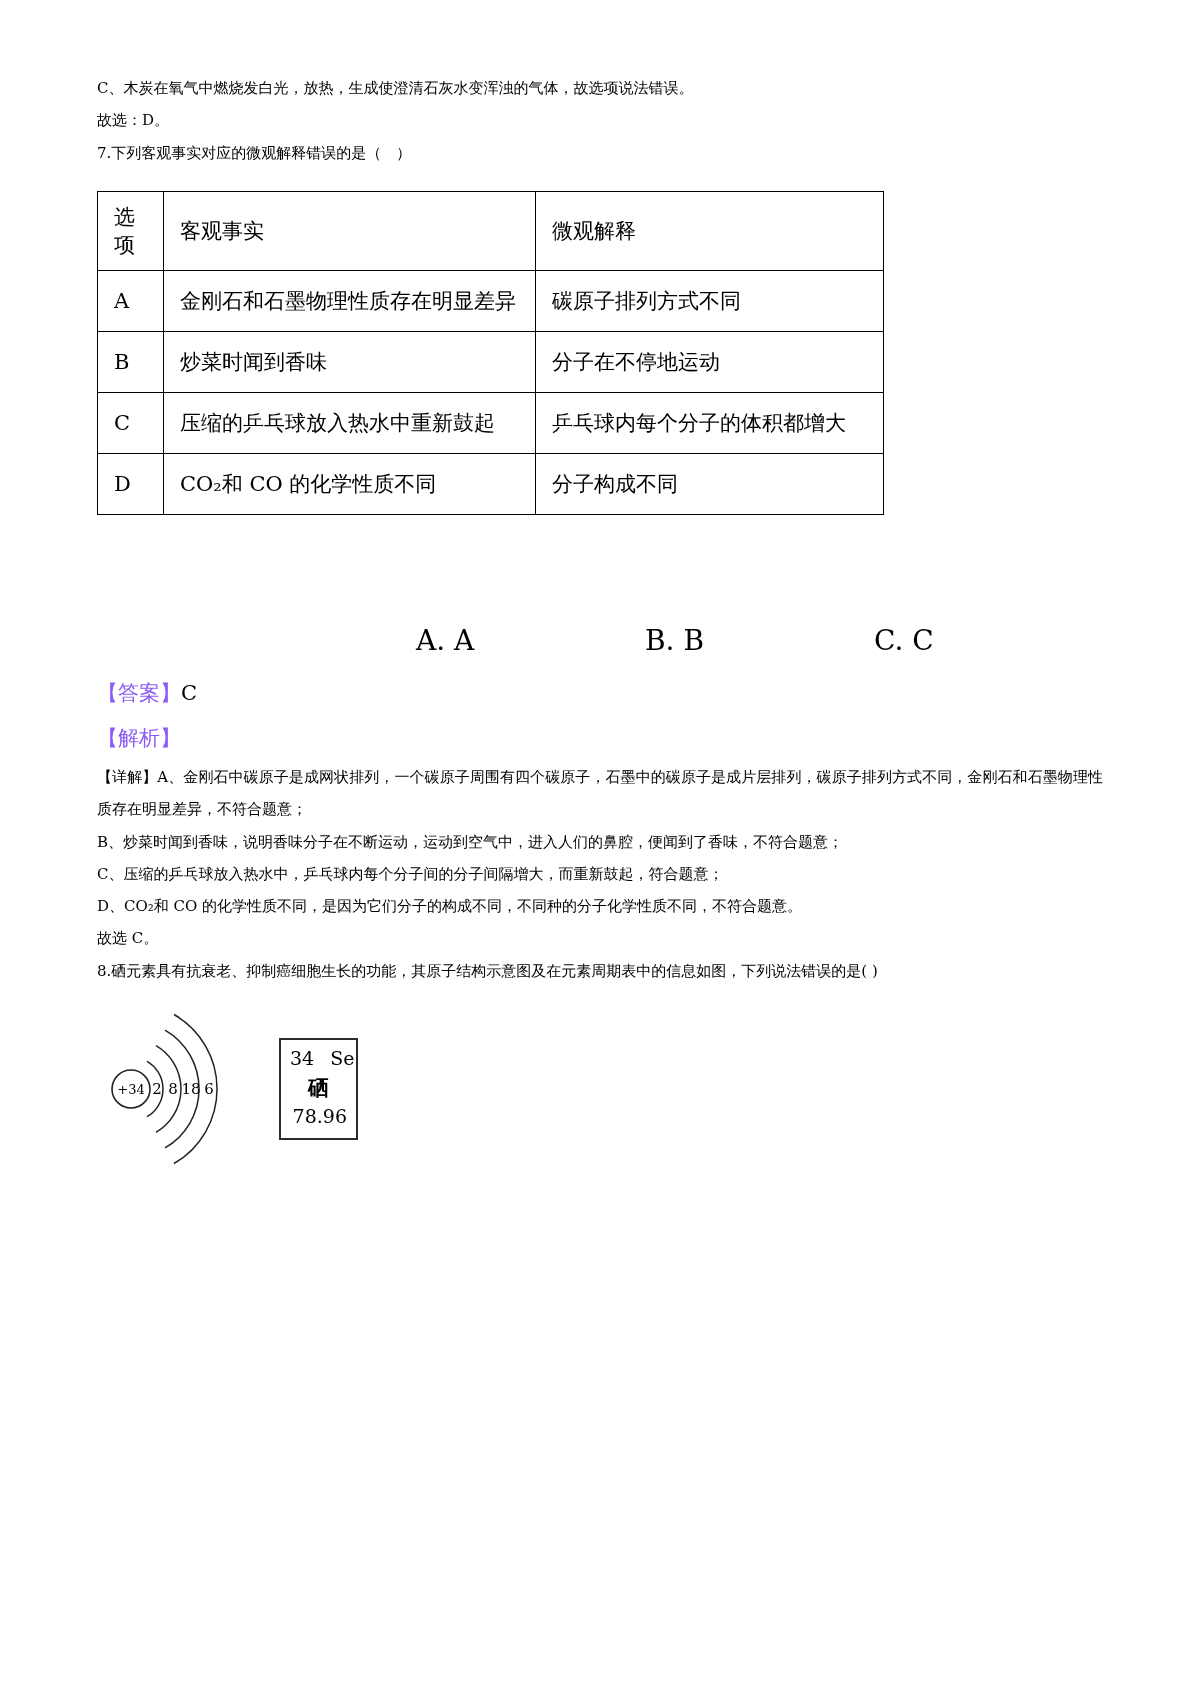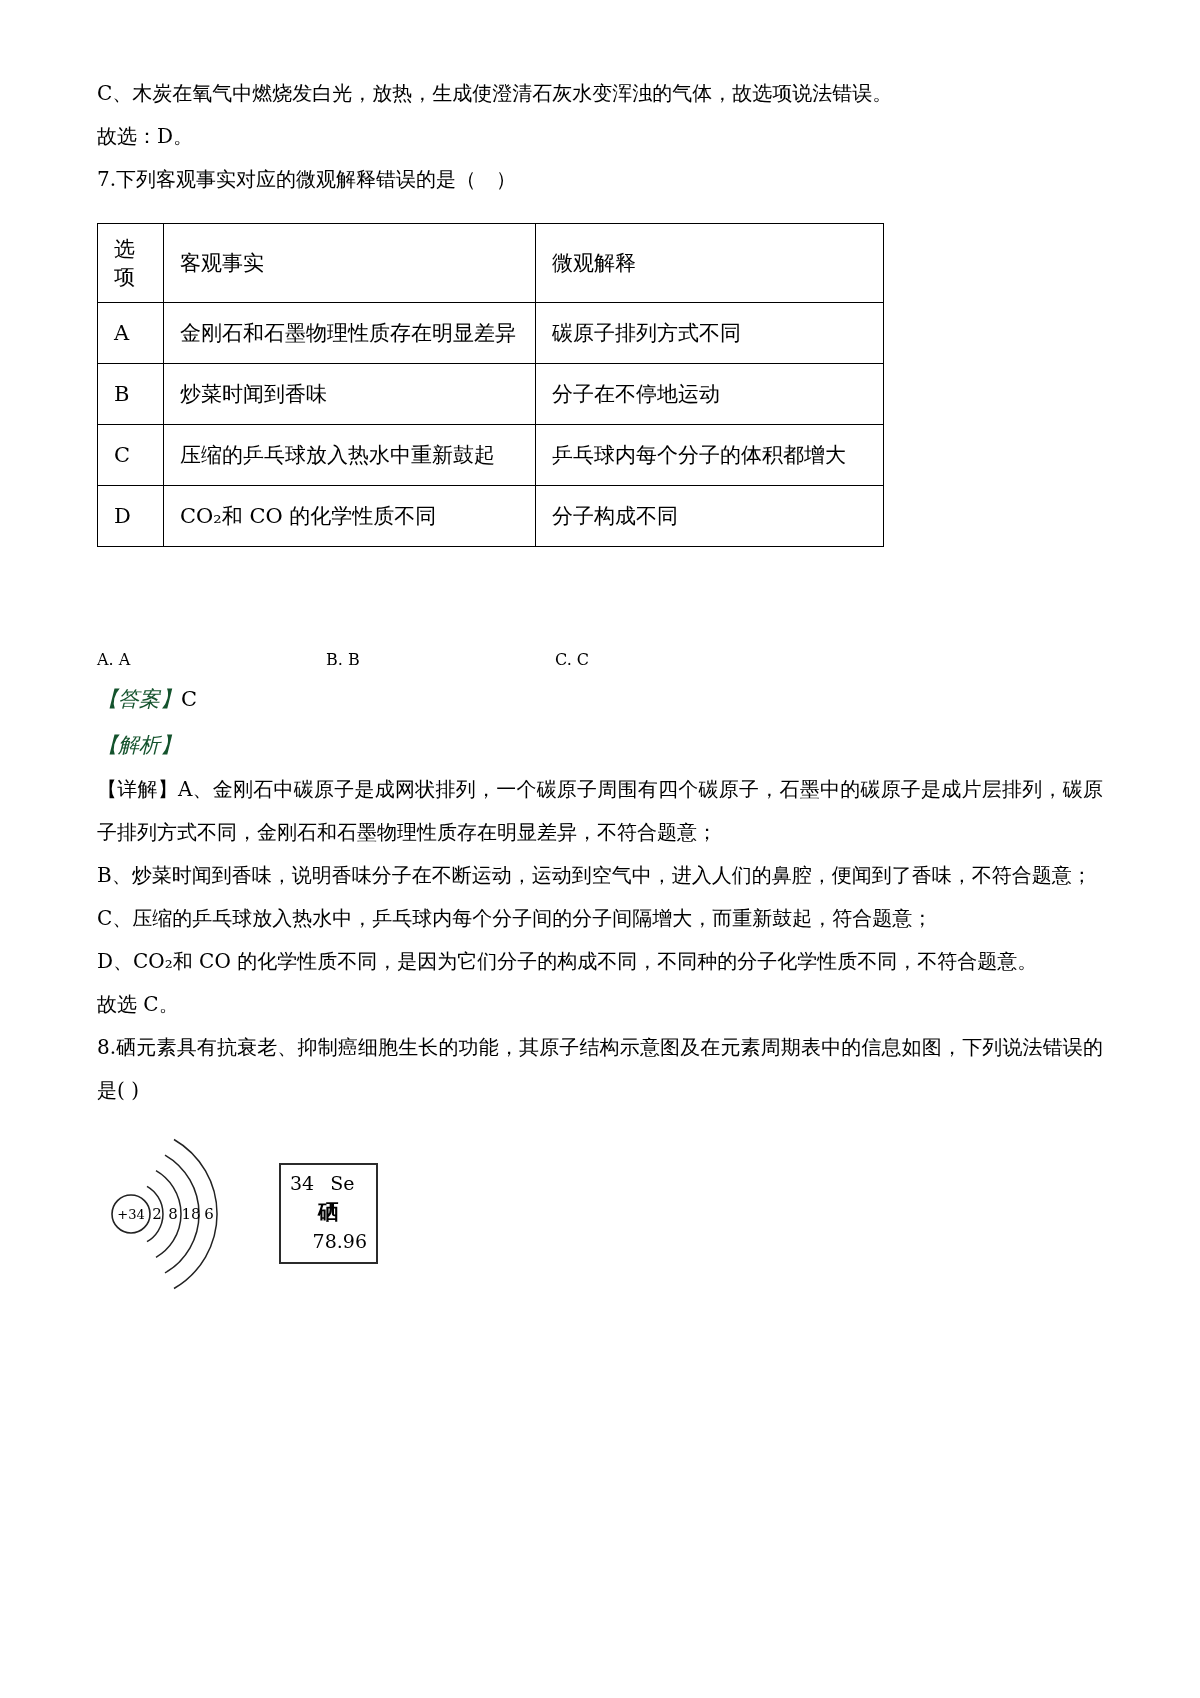--- a/index.html
+++ b/index.html
@@ -6,21 +6,21 @@
   html,body { background:#ffffff; }
   body {
     width:1200px; height:1698px;
     font-family:"DejaVu Serif","Liberation Serif",serif;
     color:#000;
     position:relative;
     overflow:hidden;
   }
   .page { padding:72px 97px 40px 97px; }
   .para {
-    font-size:20px;
+    font-size:15px;
     line-height:2.15;
     text-align:justify;
   }
   table.fact-table {
     border-collapse:collapse;
     margin-top:22px;
   }
   table.fact-table td {
     border:1px solid #000;
     font-size:21px;
@@ -28,37 +28,38 @@
     padding:16px 16px;
     text-align:left;
   }
   table.fact-table tr.hdr td { padding:11px 16px; }
   td.col-opt { width:66px; }
   td.col-fact { width:372px; }
   td.col-micro { width:348px; }
   .options-row {
     display:flex;
     margin-top:96px;
-    font-size:16px;
+    font-size:28px;
     line-height:2.15;
+    justify-content:flex-end;
   }
   .options-row .opt { width:229px; }
   .ans-line { font-size:21px; line-height:2.15; }
-  .blue { color:#14532d;font-style:italic; }
+  .blue { color:#8b5cf6; }
   .diagram-row {
     display:flex;
     align-items:center;
     gap:30px;
     margin-top:26px;
     margin-left:0px;
   }
   .atom-svg { display:block; }
   .element-box {
     border:2px solid #2b2b2b;
-    width:99px;
+    width:79px;
     padding:5px 9px 7px 9px;
     font-size:19px;
     line-height:1.45;
   }
   .el-top { display:flex; gap:16px; }
   .el-name { font-weight:bold; font-size:21px; text-align:center; font-family:"DejaVu Sans","Liberation Sans",sans-serif; }
   .el-mass { text-align:right; }
 </style>
 </head>
 <body>

